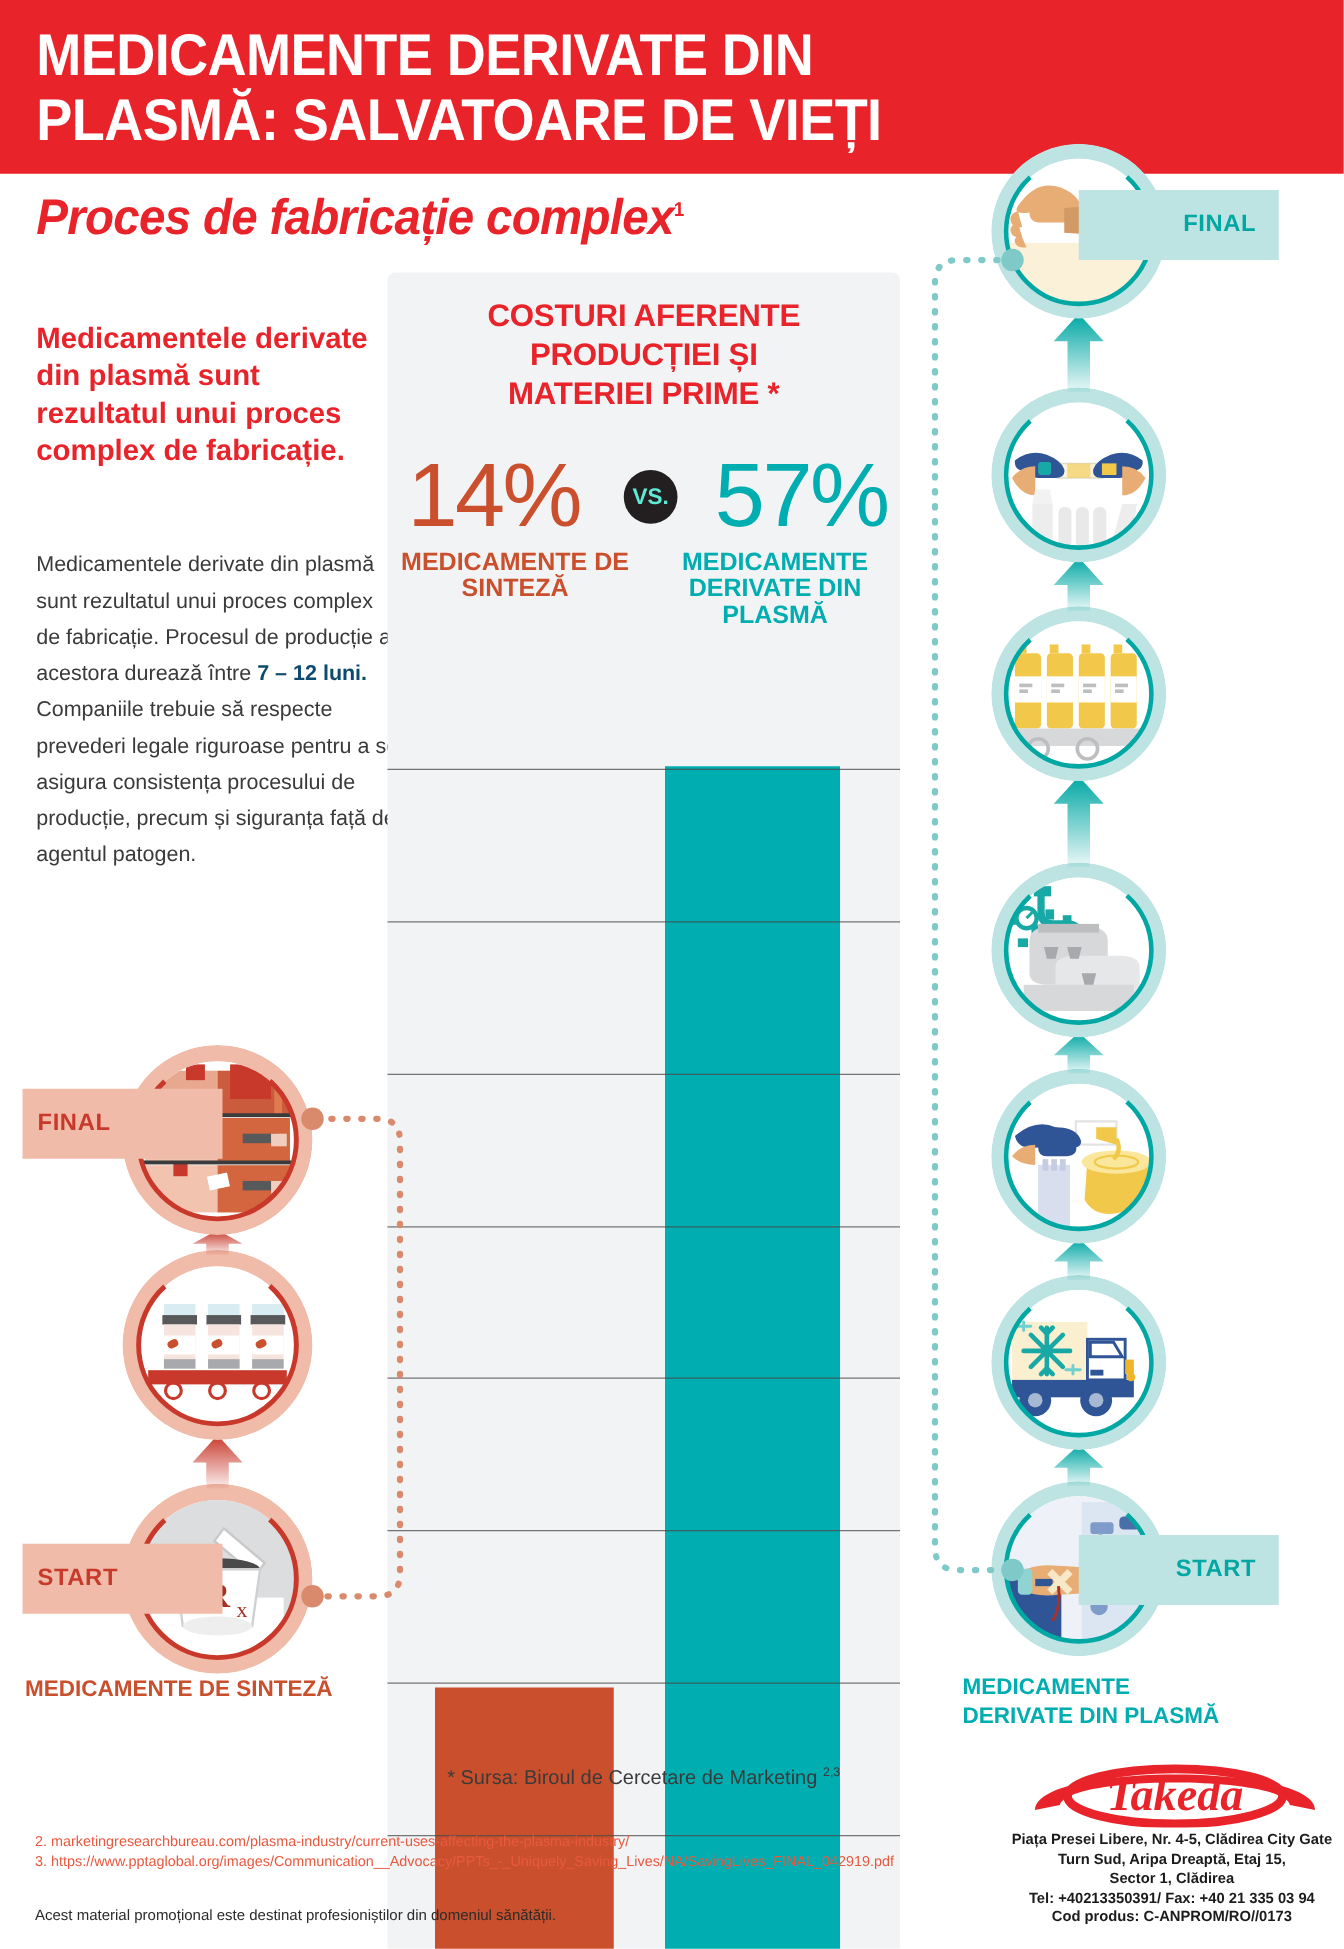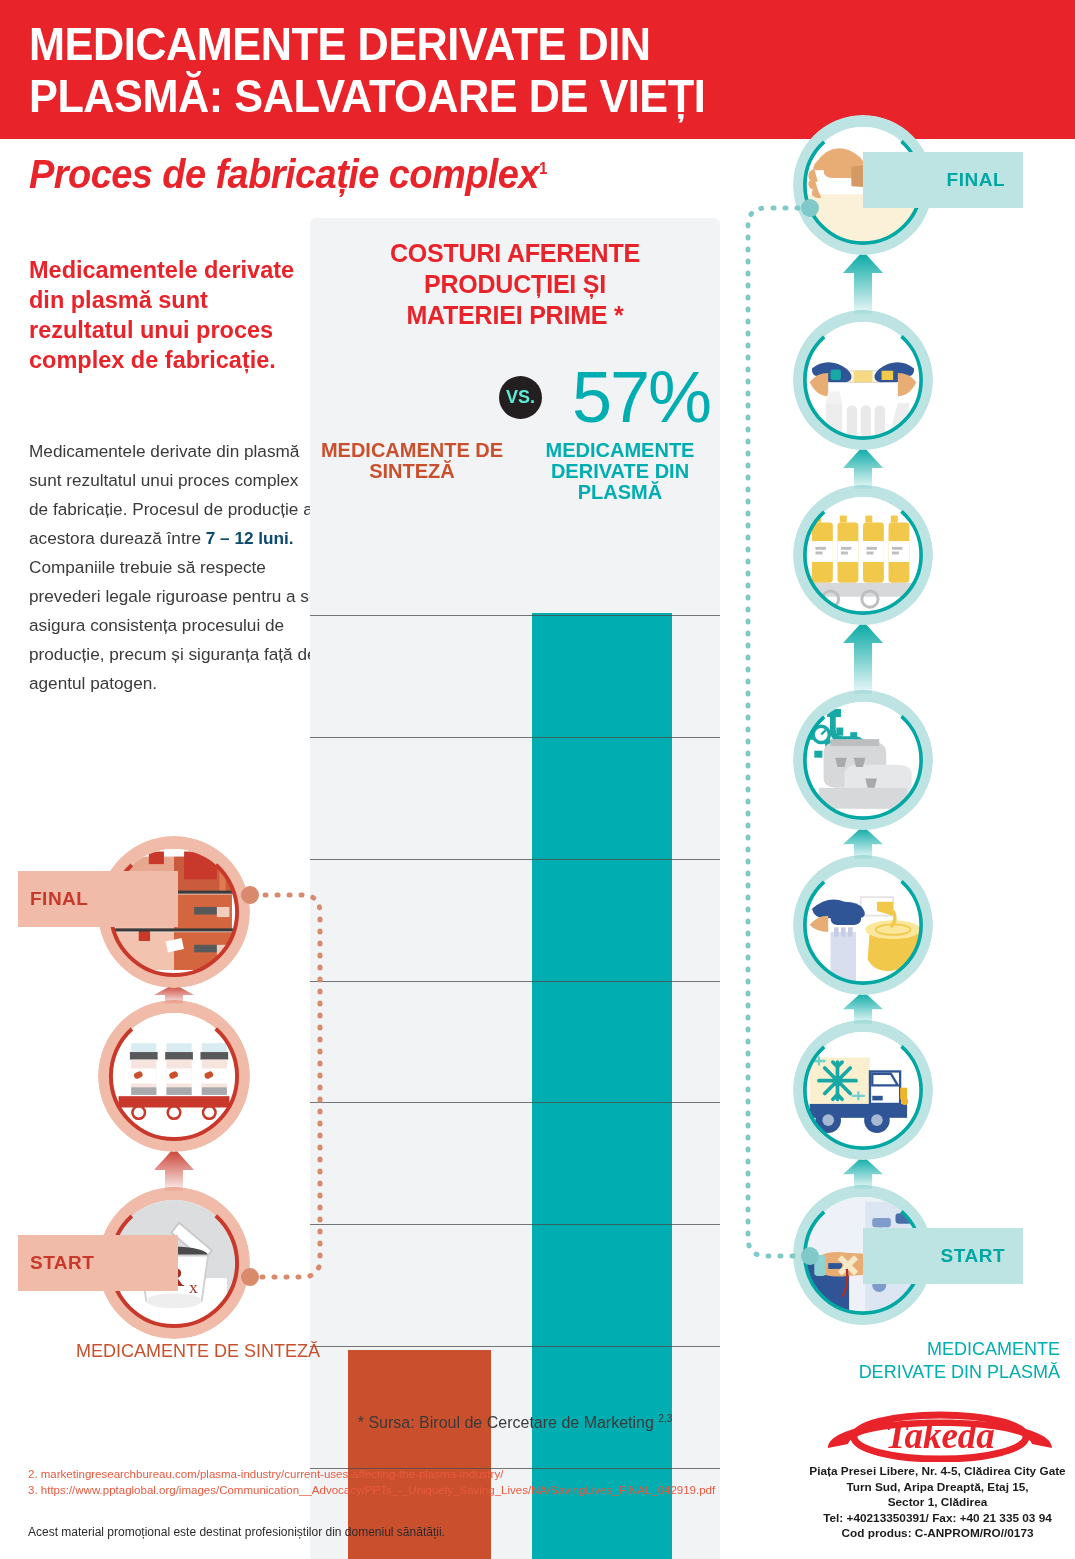--- a/index.html
+++ b/index.html
@@ -91,22 +91,22 @@
   .node .art  { position:absolute; border-radius:50%; overflow:hidden; }
 
   .tag {
     position: absolute; font-weight: bold; font-size: 19px; letter-spacing: .5px;
     line-height: 56px; height: 56px;
   }
   .tag-left  { text-align: left;  padding-left: 12px; }
   .tag-right { text-align: right; padding-right: 18px; }
 
   .flow-label {
-    position: absolute; font-weight: normal; font-size: 18px; line-height: 23px;
-    text-align: right;
+    position: absolute; font-weight: bold; font-size: 18px; line-height: 23px;
+    text-align: left;
   }
 
   .arrow { position: absolute; }
 
   
   .footnotes {
     position: absolute; left: 28px; top: 1466px; width: 690px;
     color: #E8593F; font-size: 11.5px; line-height: 16px;
   }
   .disclaimer {
@@ -142,20 +142,21 @@
   </div>
 
   <div class="chart-panel">
     <div class="chart-heading">
       <div>COSTURI AFERENTE</div>
       <div>PRODUCȚIEI ȘI</div>
       <div>MATERIEI PRIME *</div>
     </div>
 
     <div class="pct-row">
+      <div class="pct pct-left">14%</div>
       <div class="vs-badge">VS.</div>
       <div class="pct pct-right">57%</div>
     </div>
 
     <div class="pct-label pct-label-left">
       <div>MEDICAMENTE DE</div>
       <div>SINTEZĂ</div>
     </div>
     <div class="pct-label pct-label-right">
       <div>MEDICAMENTE</div>

